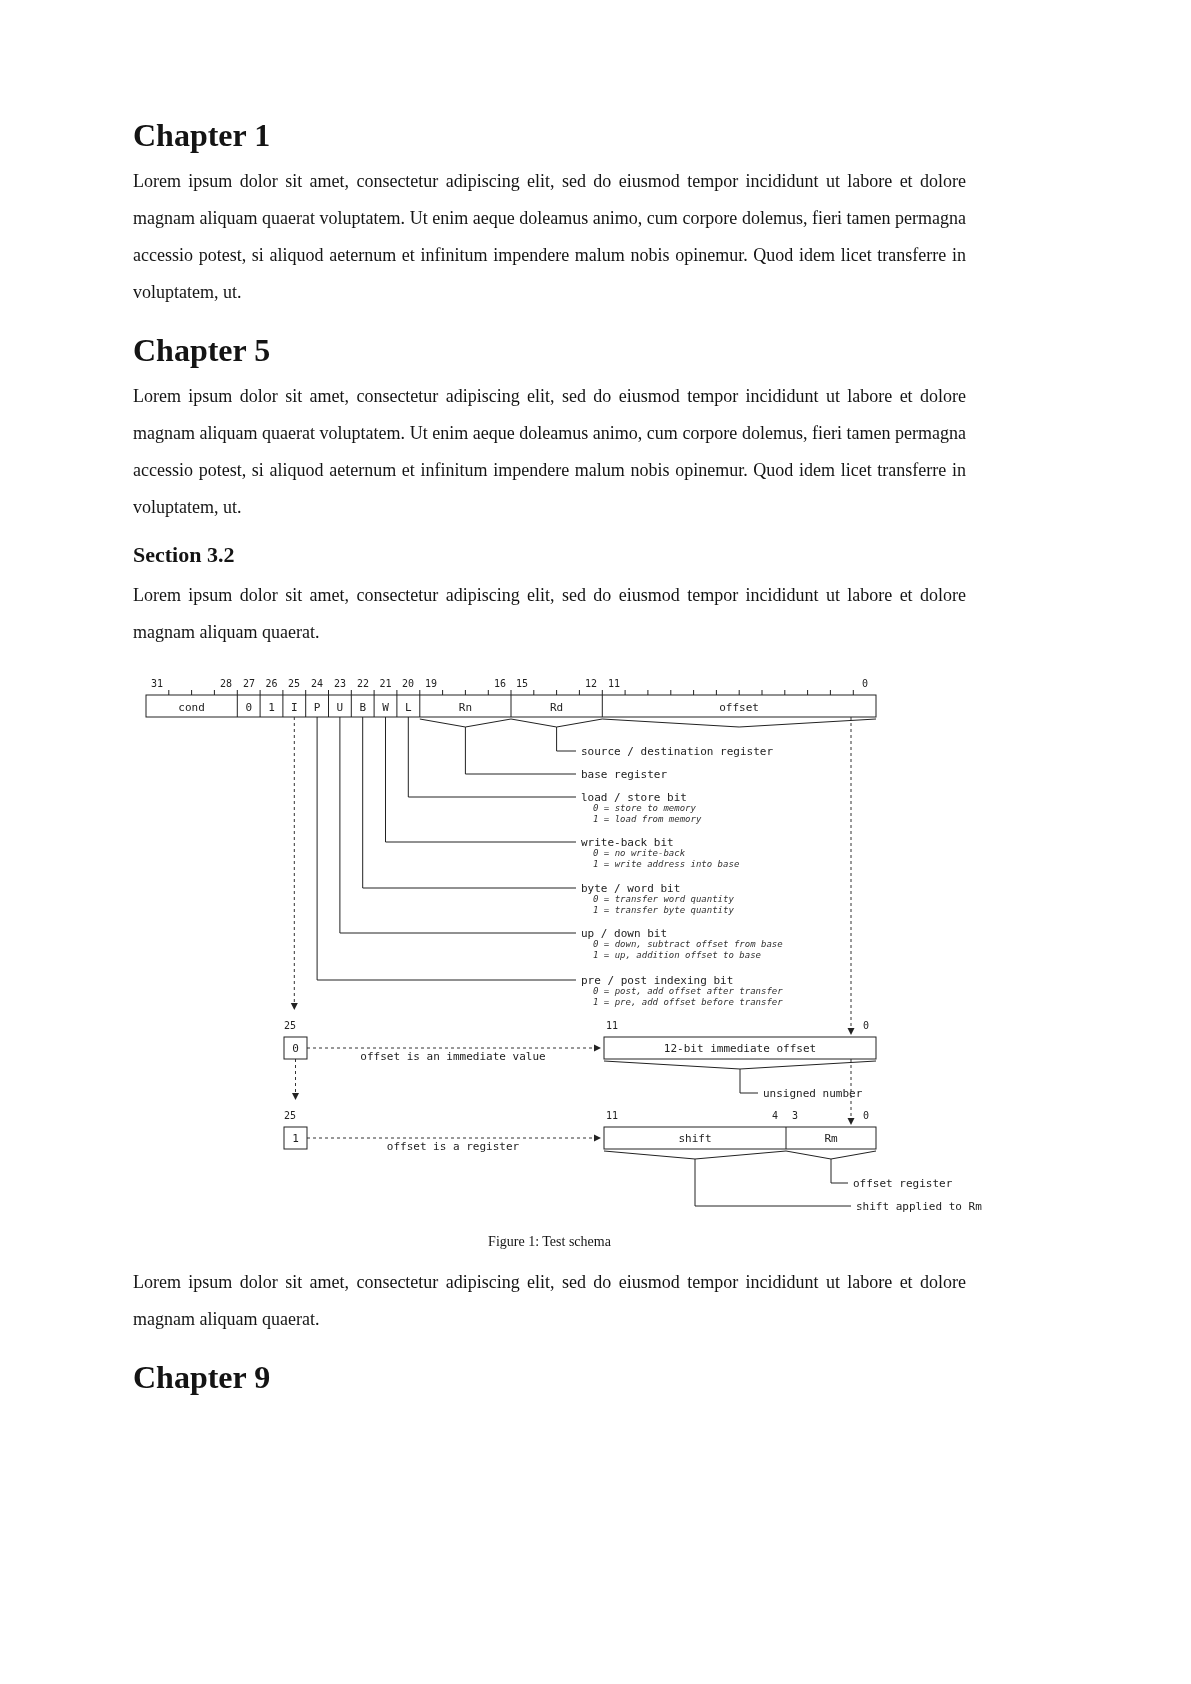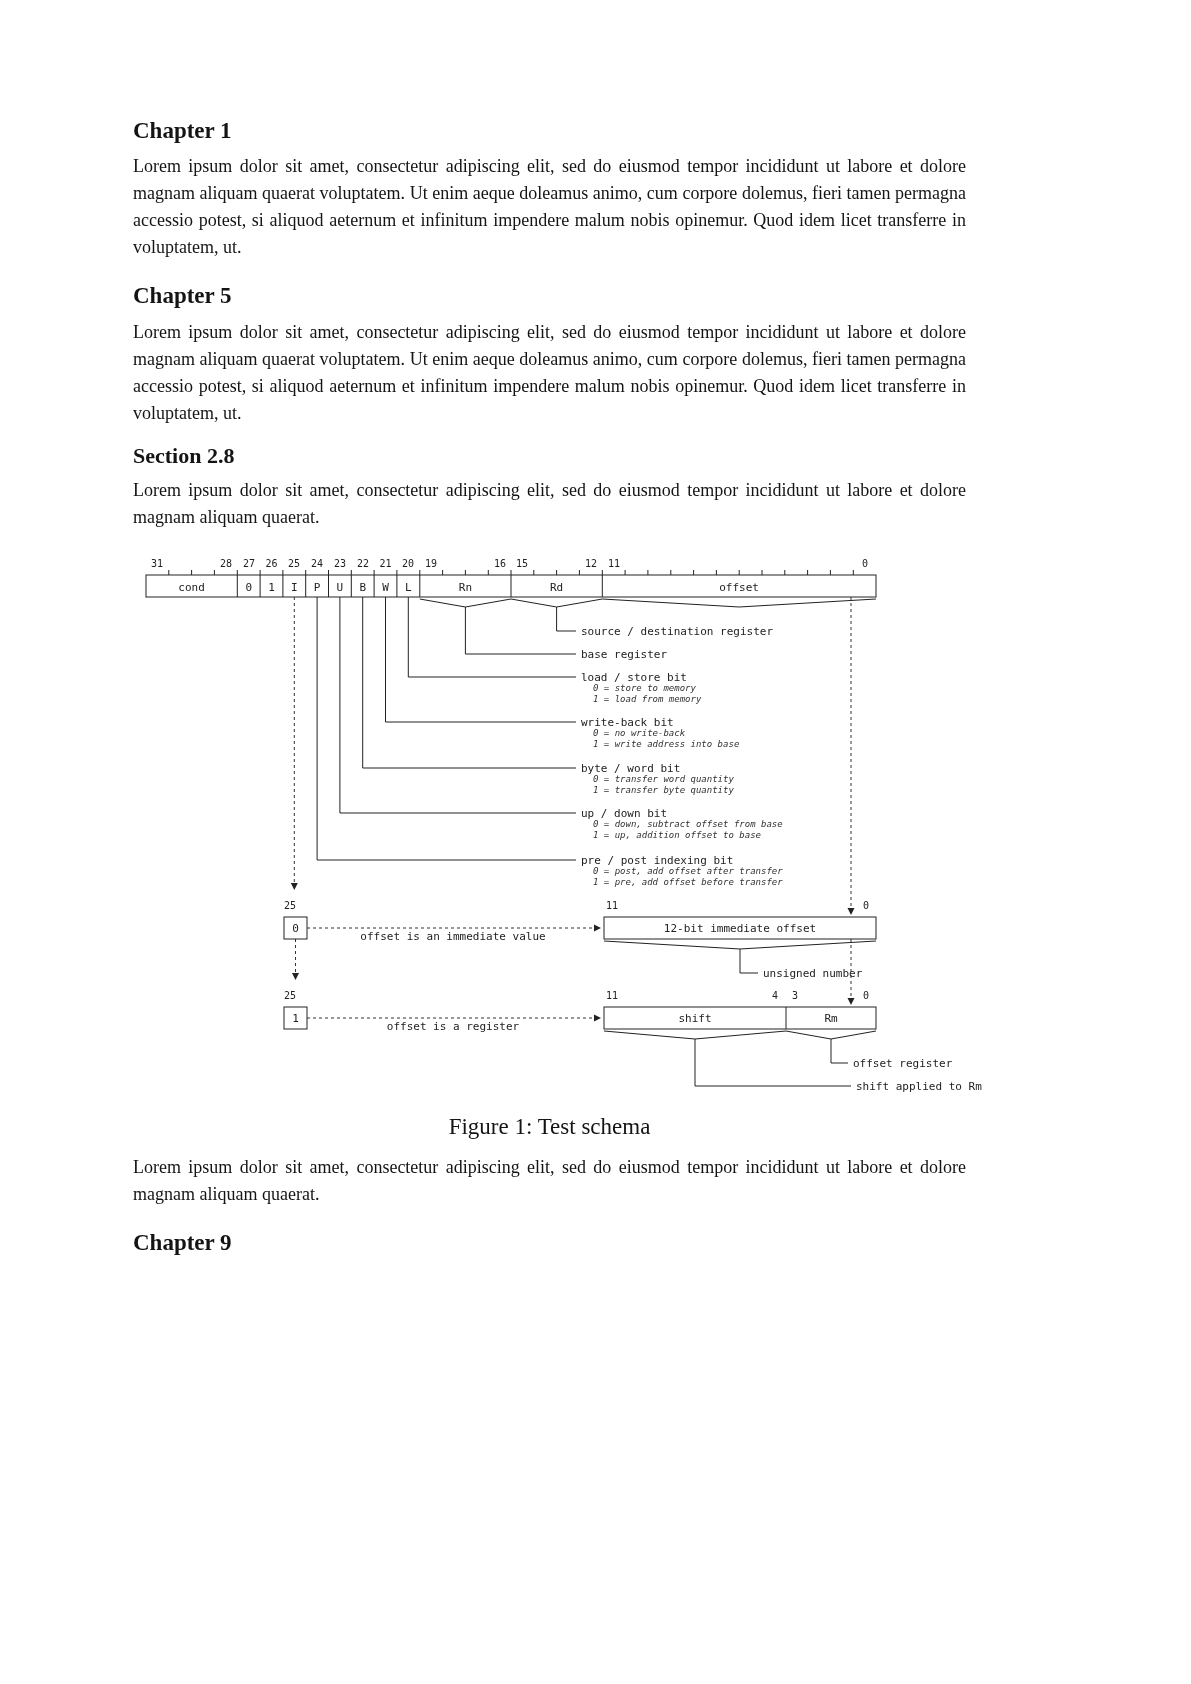--- a/index.html
+++ b/index.html
@@ -8,43 +8,43 @@
     width:1191px;
     height:1684px;
     background:#ffffff;
     box-sizing:border-box;
     padding:118px 0 0 133px;
     font-family:"Liberation Serif", serif;
     color:#141414;
   }
   .content { width:833px; }
   .chapter-heading {
-    font-size:23px;
+    font-size:32px;
     font-weight:bold;
     margin:22px 0 10px 0;
     line-height:1.1;
   }
   .chapter-heading.first { margin-top:0; }
   .section-heading {
     font-size:22px;
     font-weight:bold;
     margin:16px 0 8px 0;
     line-height:1.2;
   }
   .body-text {
     font-size:18px;
-    line-height:27px;
+    line-height:37px;
     margin:0;
     text-align:justify;
   }
   figure.schema-figure { margin:24px 0 0 0; }
   figure.schema-figure svg { display:block; overflow:visible; }
   figcaption {
     text-align:center;
-    font-size:23px;
+    font-size:14px;
     margin-top:14px;
   }
   .after-figure { margin-top:14px; }
 
   
   .d-line { stroke:#222; stroke-width:1; fill:none; }
   .d-dash { stroke:#333; stroke-width:1; fill:none; stroke-dasharray:3,3; }
   .d-arrow { fill:#222; stroke:none; }
   .d-box { fill:none; stroke:#222; stroke-width:1; }
   .d-num  { font-family:"DejaVu Sans Mono", monospace; font-size:10px; fill:#222; }
@@ -57,21 +57,21 @@
 
 <div class="page">
   <div class="content">
 
     <h1 class="chapter-heading first">Chapter 1</h1>
     <p class="body-text">Lorem ipsum dolor sit amet, consectetur adipiscing elit, sed do eiusmod tempor incididunt ut labore et dolore magnam aliquam quaerat voluptatem. Ut enim aeque doleamus animo, cum corpore dolemus, fieri tamen permagna accessio potest, si aliquod aeternum et infinitum impendere malum nobis opinemur. Quod idem licet transferre in voluptatem, ut.</p>
 
     <h1 class="chapter-heading">Chapter 5</h1>
     <p class="body-text">Lorem ipsum dolor sit amet, consectetur adipiscing elit, sed do eiusmod tempor incididunt ut labore et dolore magnam aliquam quaerat voluptatem. Ut enim aeque doleamus animo, cum corpore dolemus, fieri tamen permagna accessio potest, si aliquod aeternum et infinitum impendere malum nobis opinemur. Quod idem licet transferre in voluptatem, ut.</p>
 
-    <h2 class="section-heading">Section 2.8</h2>
+    <h2 class="section-heading">Section 3.2</h2>
     <p class="body-text">Lorem ipsum dolor sit amet, consectetur adipiscing elit, sed do eiusmod tempor incididunt ut labore et dolore magnam aliquam quaerat.</p>
 
     <figure class="schema-figure">
       <svg width="850" height="545" viewBox="0 0 850 545">
 
         <g>
           <rect class="d-box" x="13" y="20" width="730" height="22"></rect>
           <path class="d-line" d="M35.8 15v5M58.6 15v5M81.4 15v5M104.3 15v5M127.1 15v5M149.9 15v5M172.7 15v5M195.5 15v5M218.3 15v5M241.1 15v5M263.9 15v5M286.8 15v5M309.6 15v5M332.4 15v5M355.3 15v5M378 15v5M400.8 15v5M423.6 15v5M446.4 15v5M469.3 15v5M492.1 15v5M514.9 15v5M537.8 15v5M560.6 15v5M583.4 15v5M606.2 15v5M629 15v5M651.8 15v5M674.6 15v5M697.4 15v5M720.3 15v5"></path>
           <path class="d-line" d="M104.3 20v22M127.1 20v22M149.9 20v22M172.7 20v22M195.5 20v22M218.3 20v22M241.1 20v22M263.9 20v22M286.8 20v22M378 20v22M469.3 20v22"></path>
 

